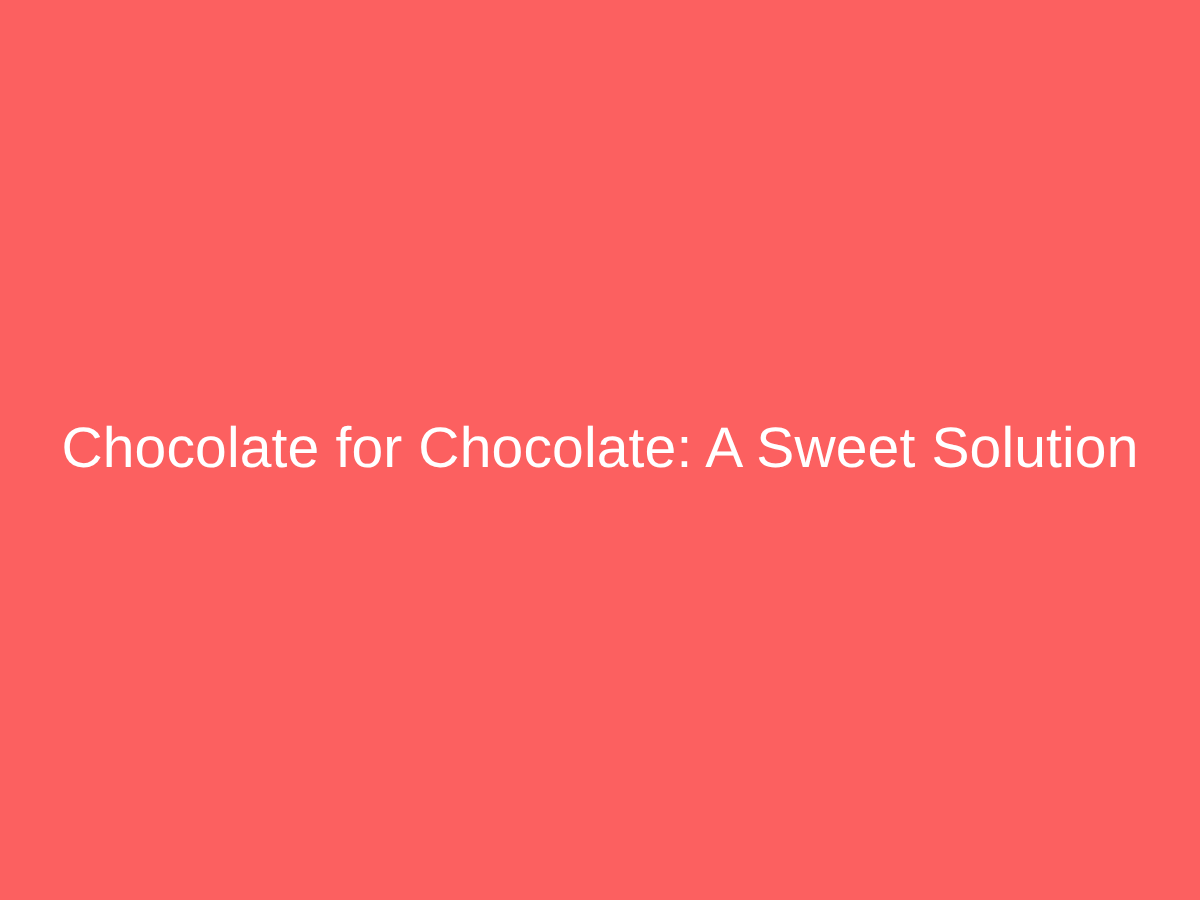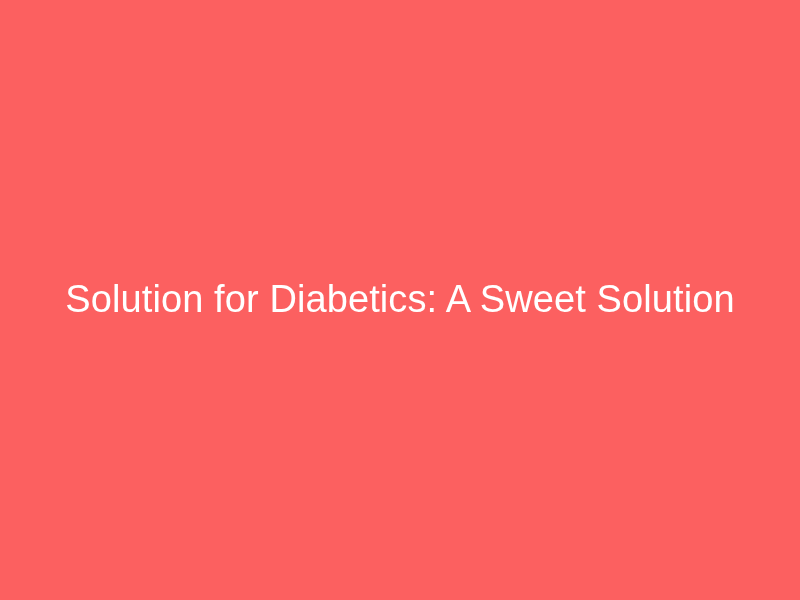--- a/index.html
+++ b/index.html
@@ -38,14 +38,14 @@
     letter-spacing: 0.1px;
     color: #ffffff;
     white-space: nowrap;
     -webkit-font-smoothing: antialiased;
   }
 </style>
 </head>
 <body>
 
 <div id="banner">
-  <h1 id="banner-title">Solution for Diabetics: A Sweet Solution</h1>
+  <h1 id="banner-title">Chocolate for Chocolate: A Sweet Solution</h1>
 </div>
 
 </body></html>

